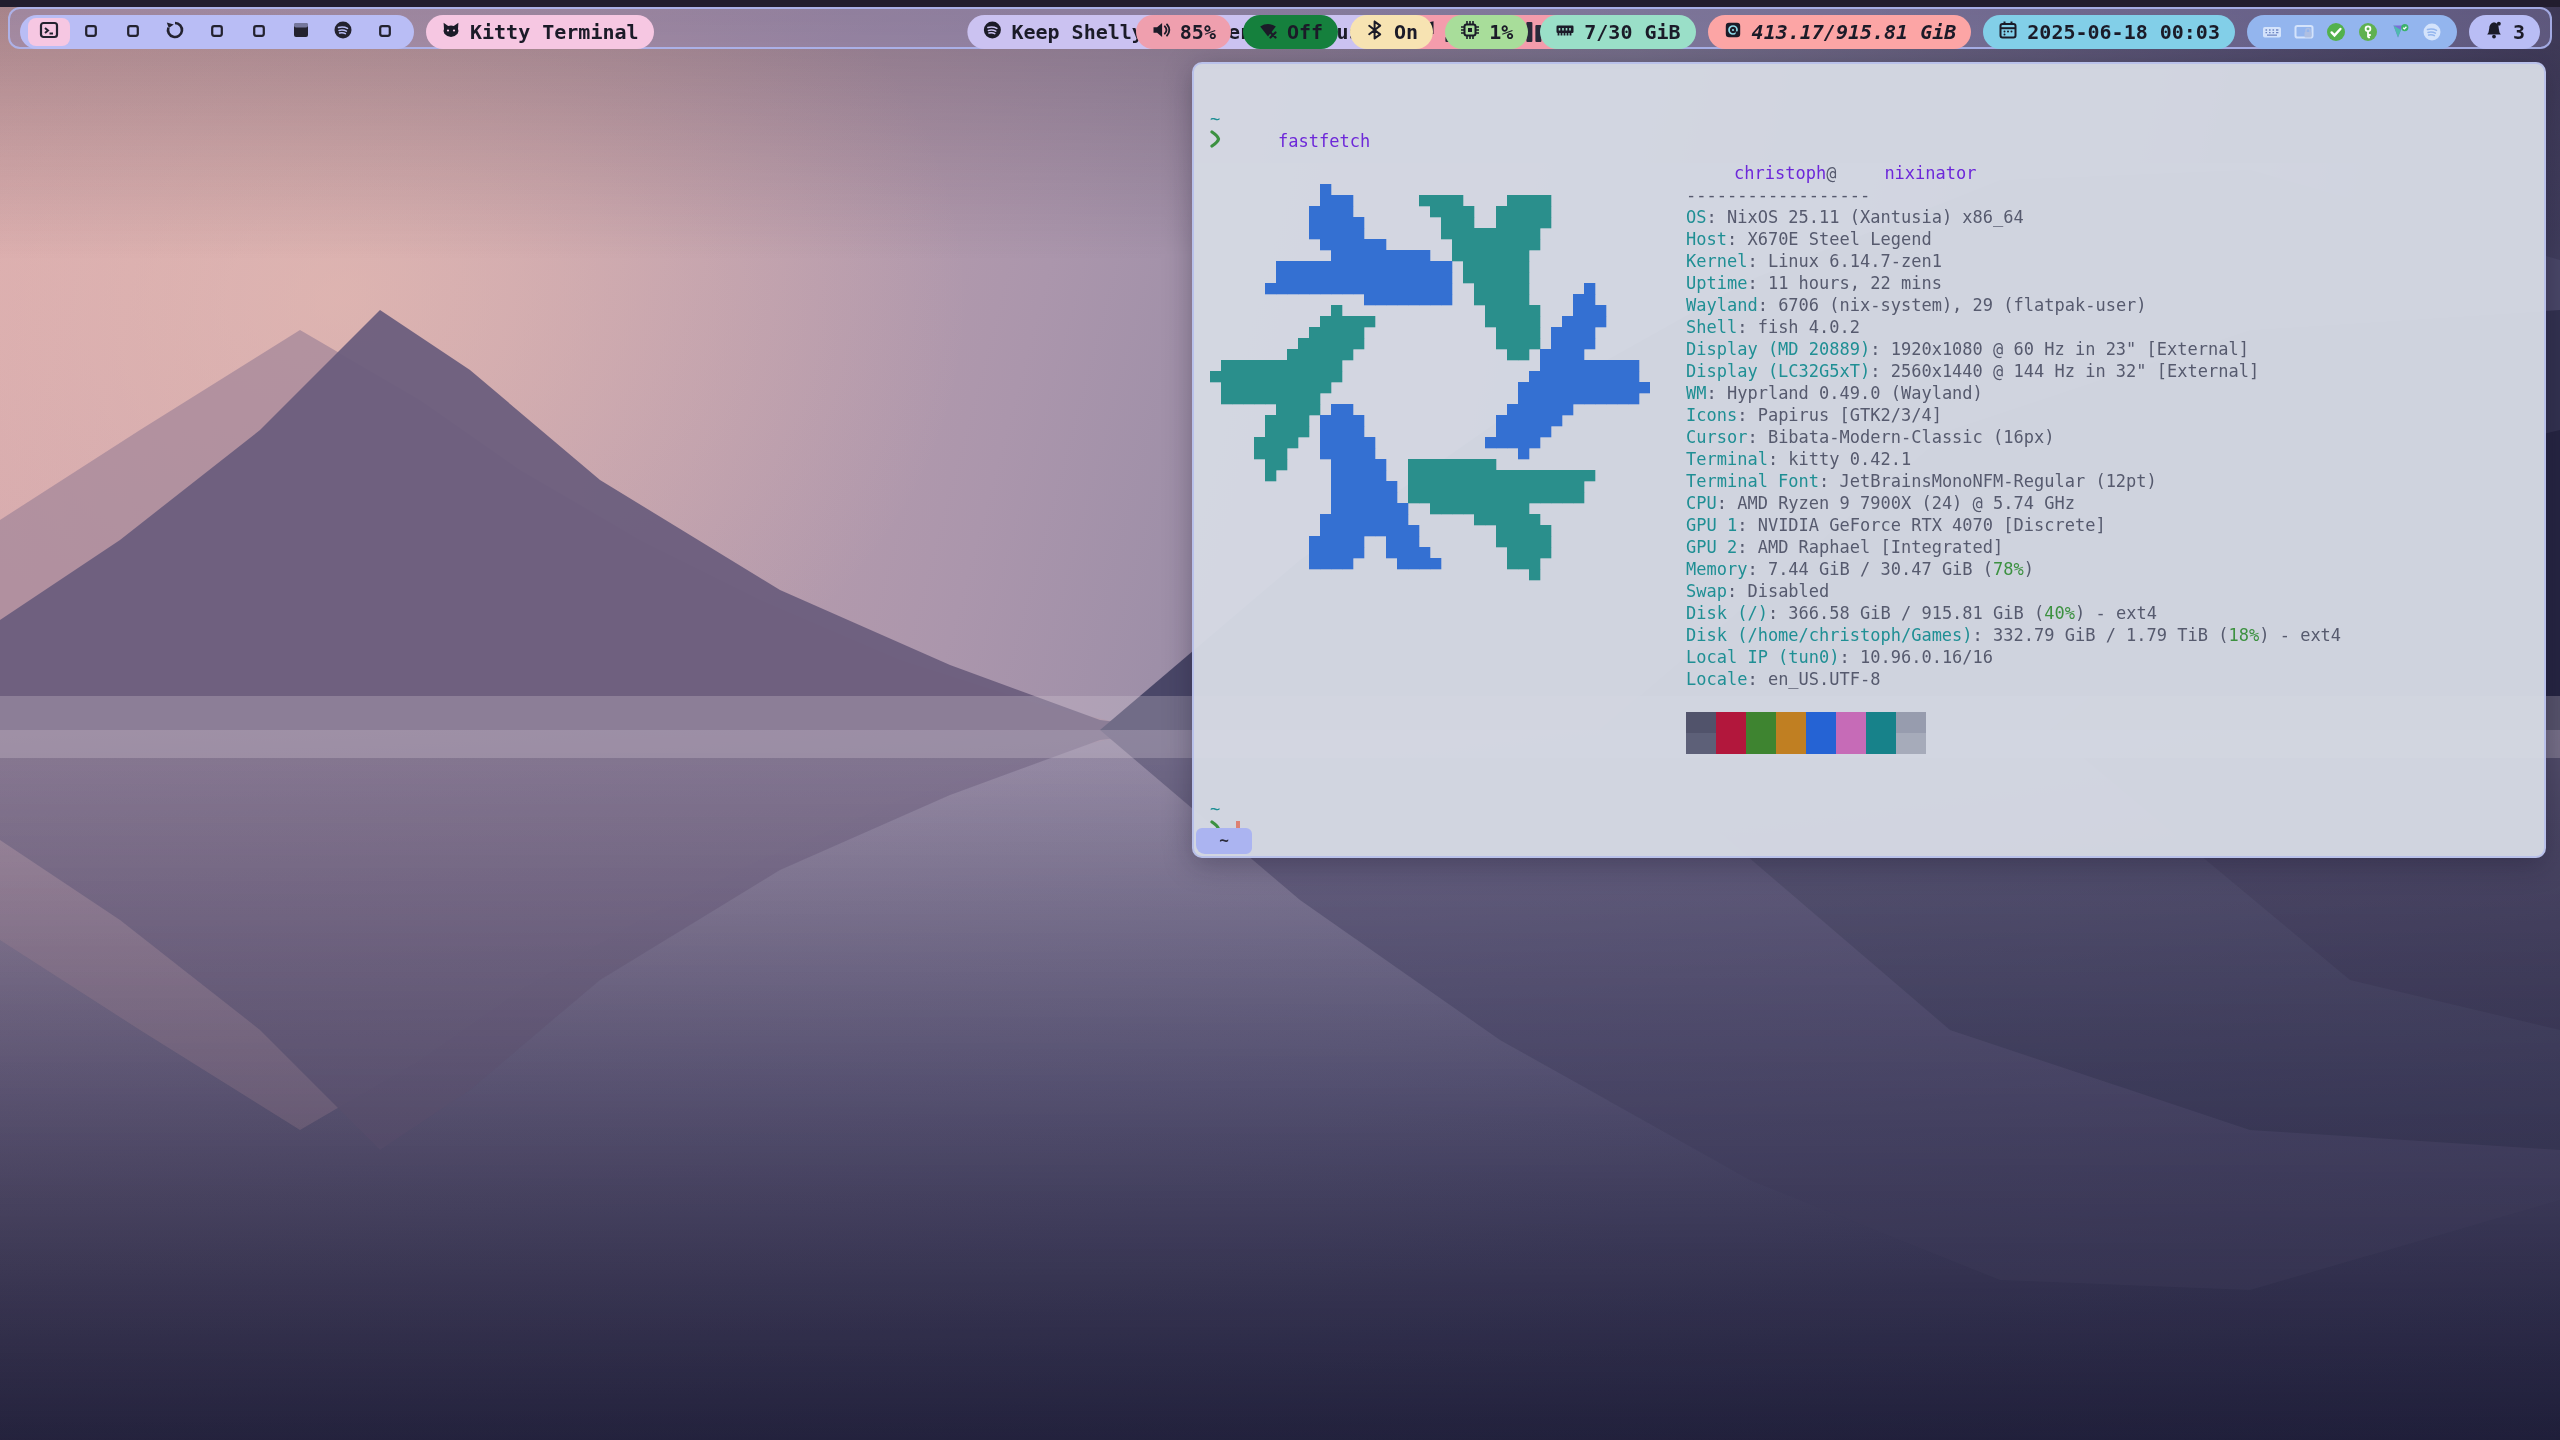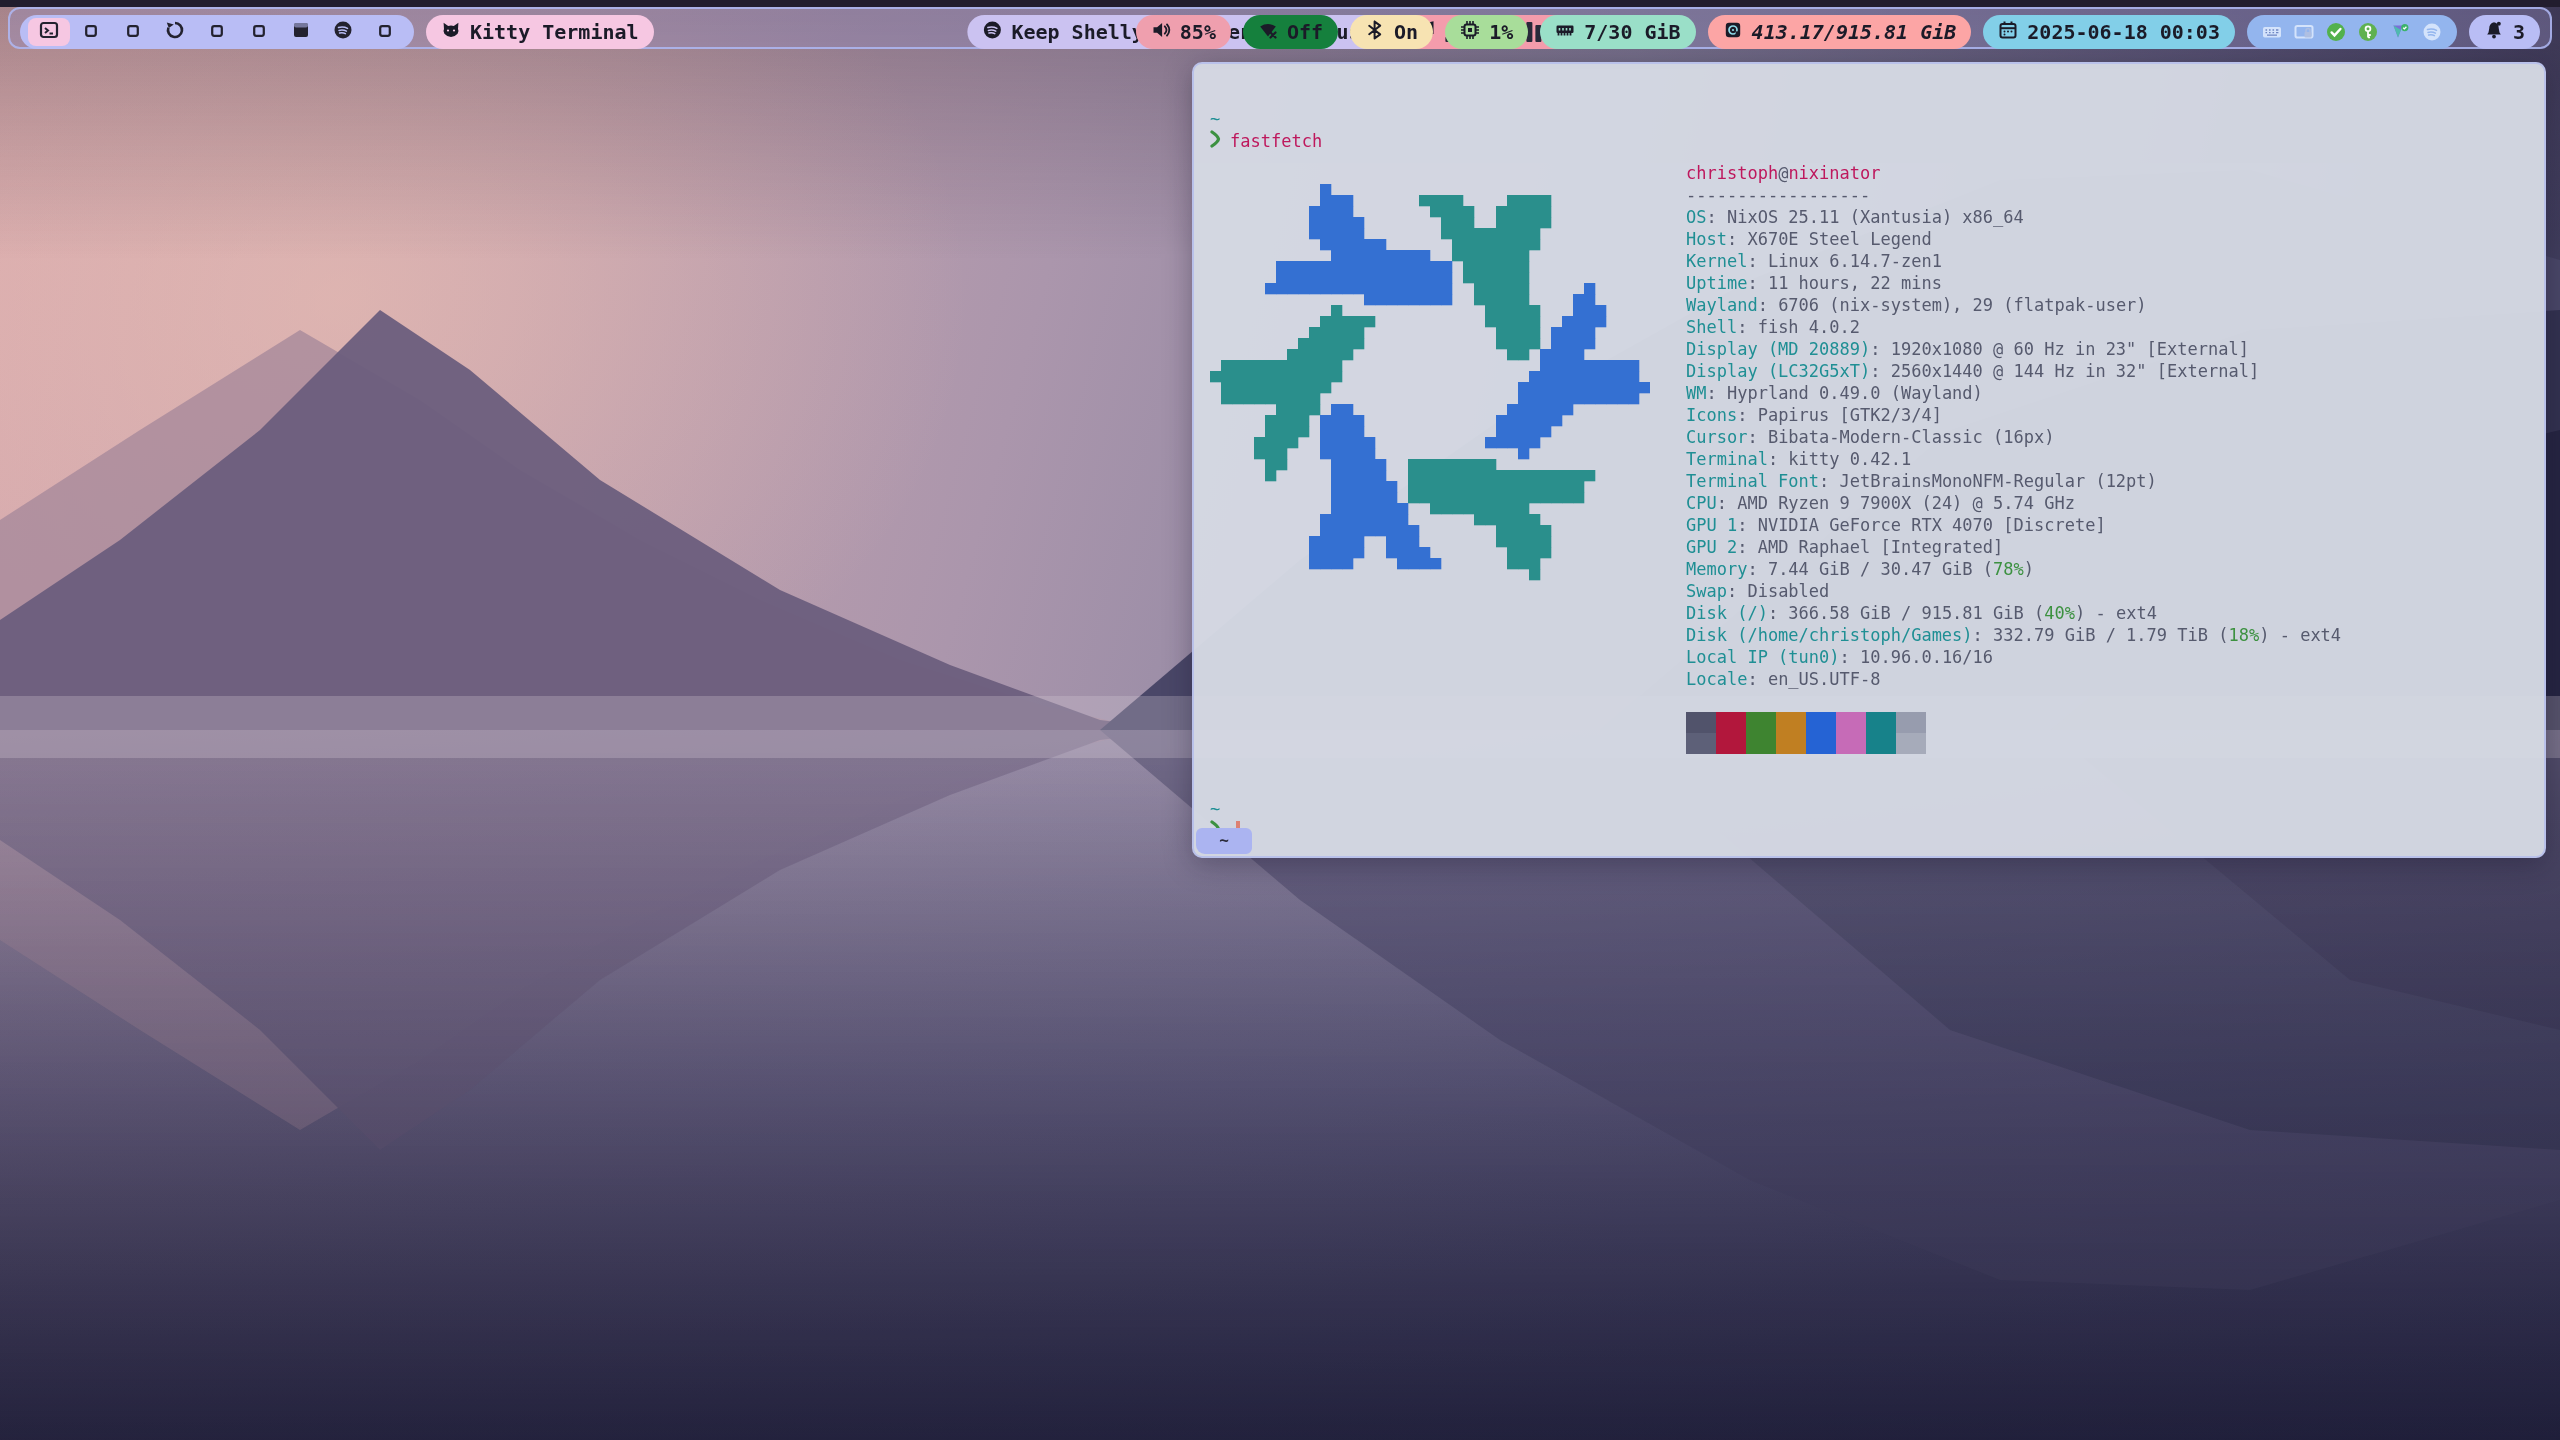--- a/index.html
+++ b/index.html
@@ -32,21 +32,21 @@
   .ws.active { }
   .tray-pill { gap:12px; }
   .cava { display:flex; align-items:flex-end; gap:3px; height:20px; }
   .cava i { display:block; width:6px; background:#29293a; border-radius:1px; }
 
   
   .term { position:absolute; left:1192px; top:62px; width:1354px; height:796px; z-index:9;
     background:rgba(213,217,227,.97); border:2px solid #b9c1ea; border-radius:10px;
     box-shadow:0 6px 28px rgba(20,18,40,.35); color:#565a6e; font-size:17px; line-height:22px; }
   .term-content { padding:44px 16px 0 16px; }
-  .t-teal { color:#1f8f94; } .t-green { color:#3c9140; } .t-blue { color:#be185d; }
+  .t-teal { color:#1f8f94; } .t-green { color:#3c9140; } .t-blue { color:#6d28d9;margin-left:48px; }
   .t-fg { color:#565a6e; }
   .prompt-line { display:flex; align-items:center; gap:9px; height:22px; }
   .ff-row { display:flex; margin-top:10px; }
   .logo-box { width:440px; height:440px; flex:none; margin-left:0px; }
   .info-col { margin-left:36px; }
   .info-line { height:22px; white-space:pre; }
   .palette { margin-top:22px; }
   .palette-row { display:flex; height:21px; }
   .palette-row b { width:30px; height:21px; display:block; }
   .cursor-bar { display:inline-block; width:4px; height:20px; background:#dd8072; margin-left:6px; vertical-align:middle; }

